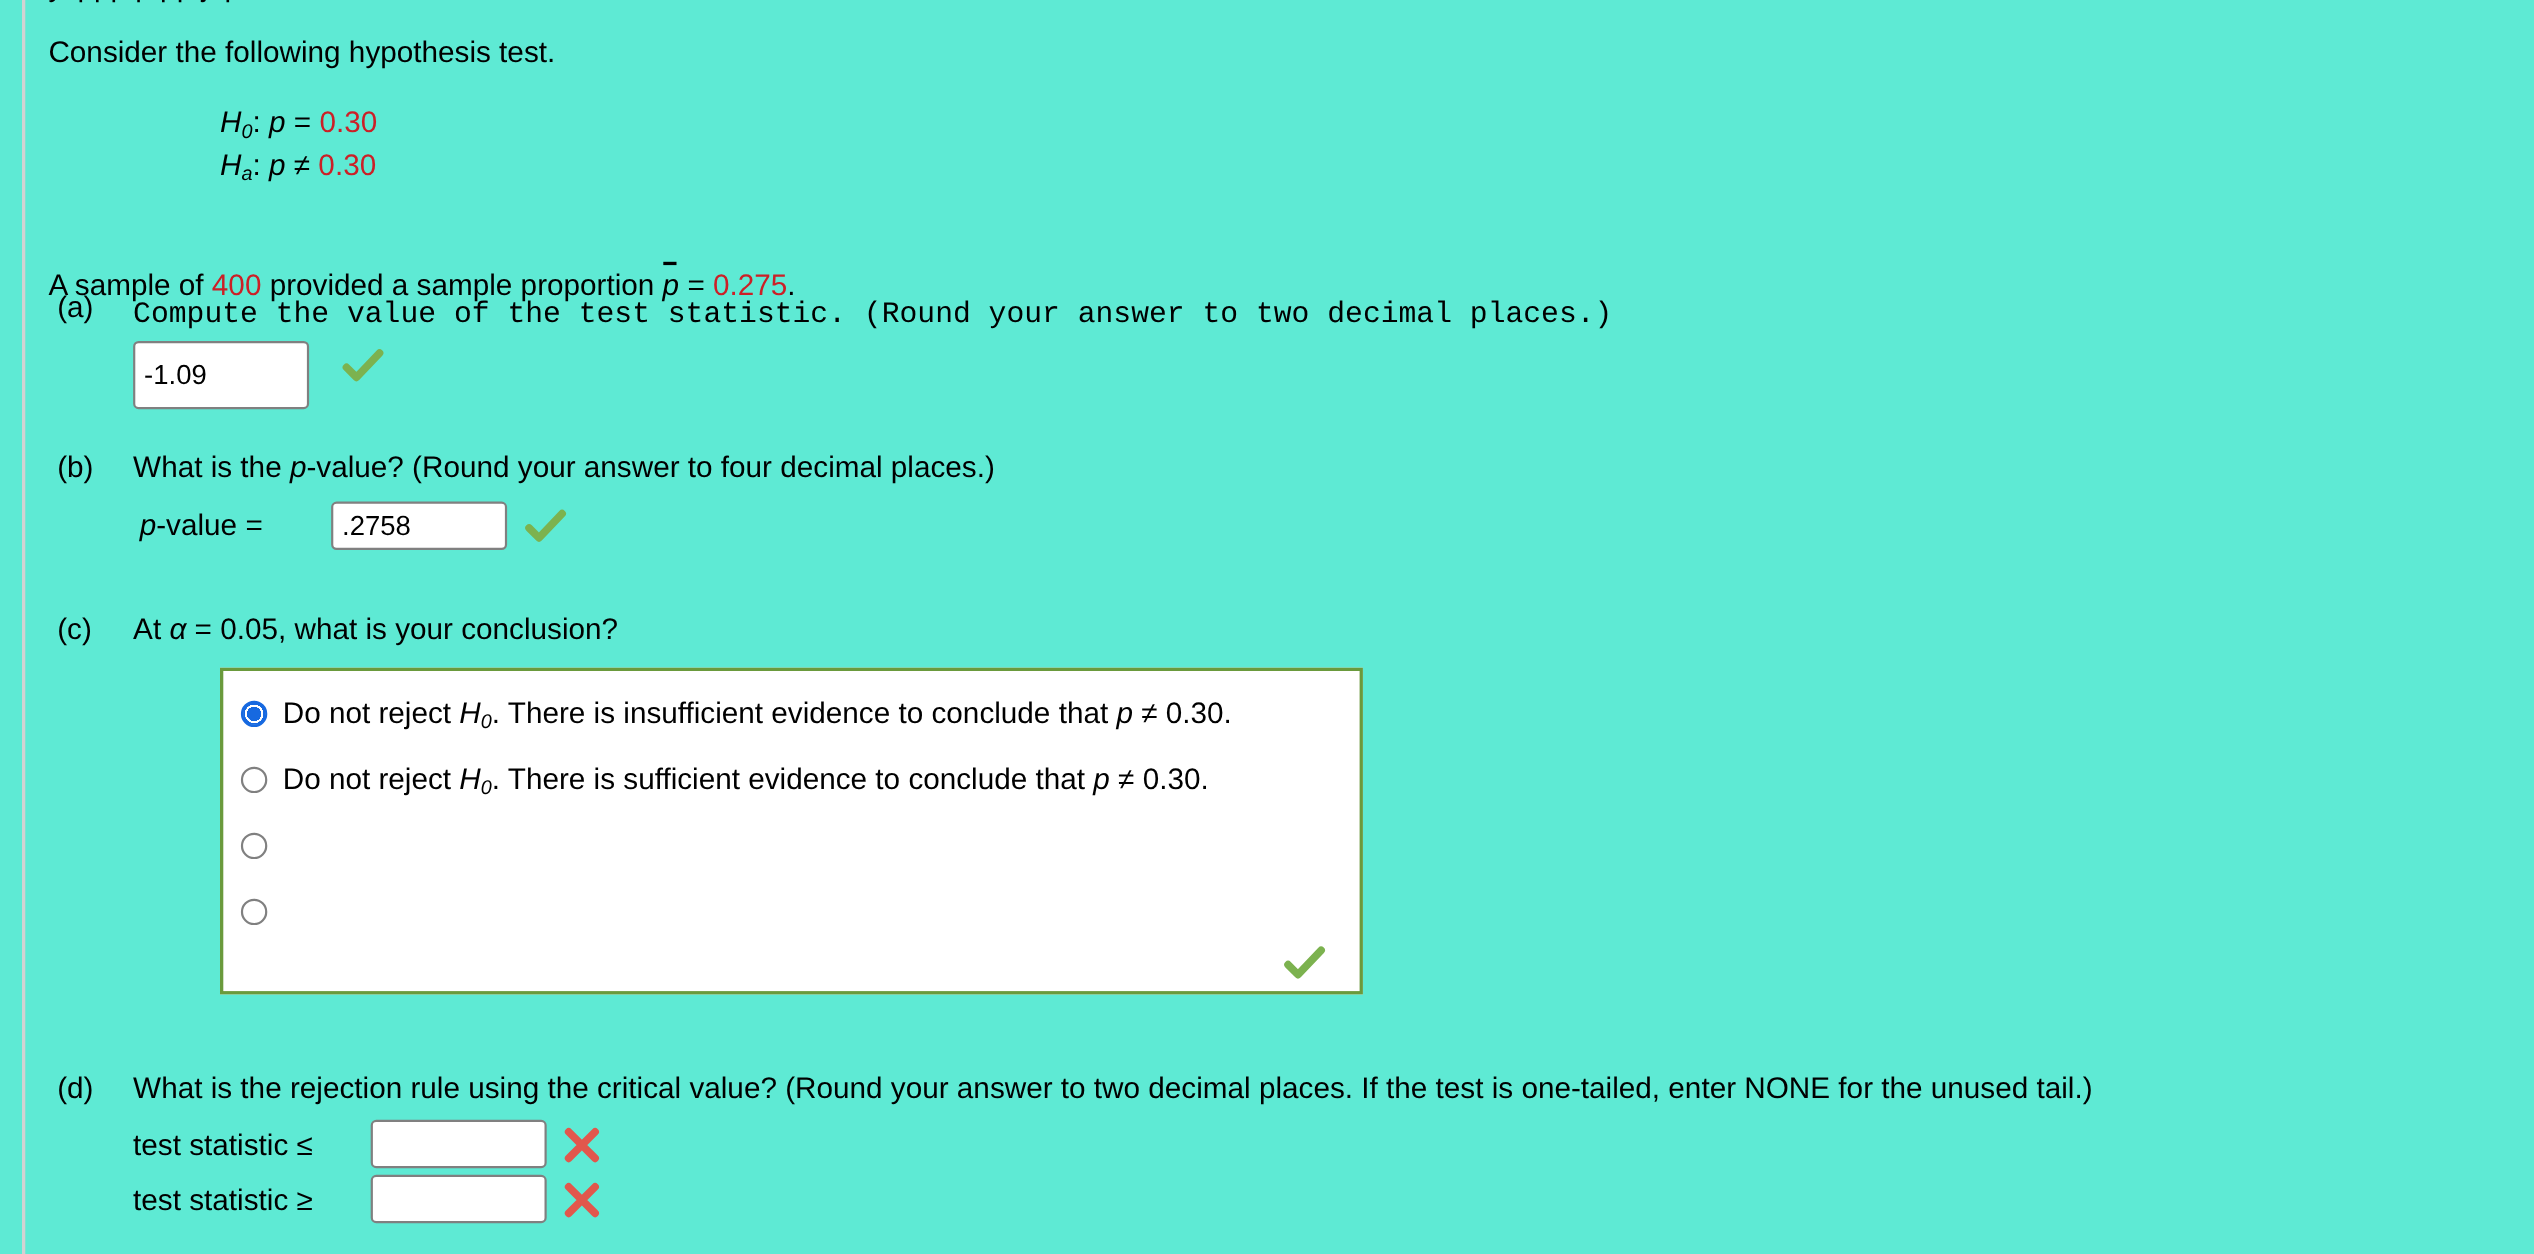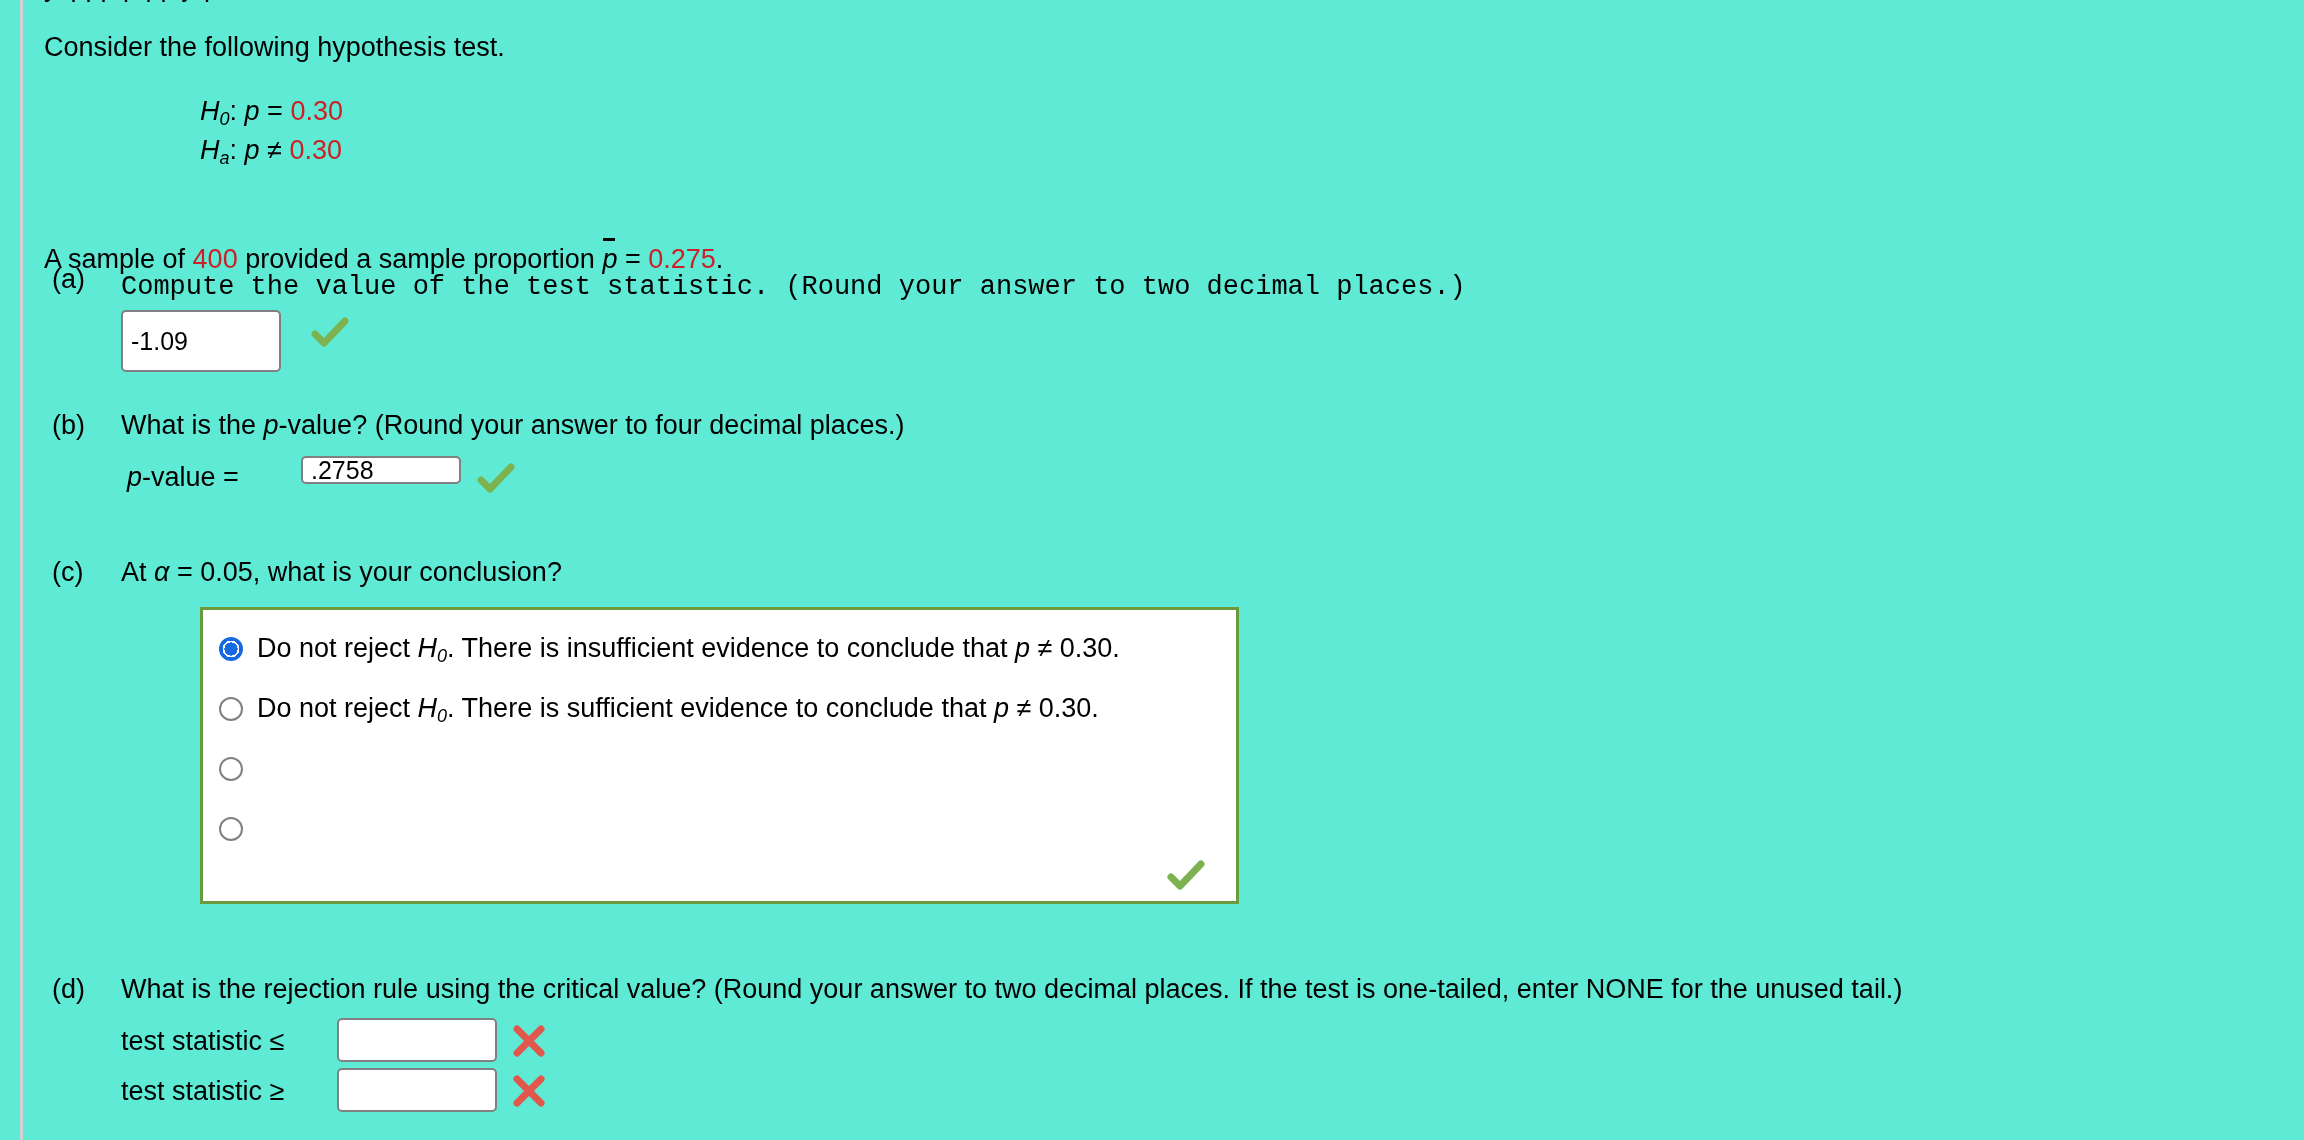--- a/index.html
+++ b/index.html
@@ -204,21 +204,21 @@
 
     <svg class="check" style="left:266px; top:312px;" viewBox="0 0 40 40">
       <path d="M5 22 L14 31 L35 9" fill="none" stroke="#7cb24f" stroke-width="7" stroke-linecap="round" stroke-linejoin="round"></path>
     </svg>
 
     <div class="q-label" style="left:8px; top:410px;">(b)</div>
     <div class="q-text" style="left:77px; top:410px;"><span>What is the </span><span class="ital">p</span><span>-value? (Round your answer to four decimal places.)</span></div>
 
     <div class="q-text" style="left:83px; top:462px;"><span class="ital">p</span><span>-value =</span></div>
 
-    <input class="txtbox" style="left: 257px; top: 456px; width: 160px; height: 28px;" value=".2758">
+    <input class="txtbox" style="left: 257px; top: 456px; width: 160px; height: 44px;" value=".2758">
 
     <svg class="check" style="left:432px; top:458px;" viewBox="0 0 40 40">
       <path d="M5 22 L14 31 L35 9" fill="none" stroke="#7cb24f" stroke-width="7" stroke-linecap="round" stroke-linejoin="round"></path>
     </svg>
 
     <div class="q-label" style="left:8px; top:557px;">(c)</div>
     <div class="q-text" style="left:77px; top:557px;"><span>At </span><span class="ital">α</span><span> = 0.05, what is your conclusion?</span></div>
 
     <div class="radio-box">
 

